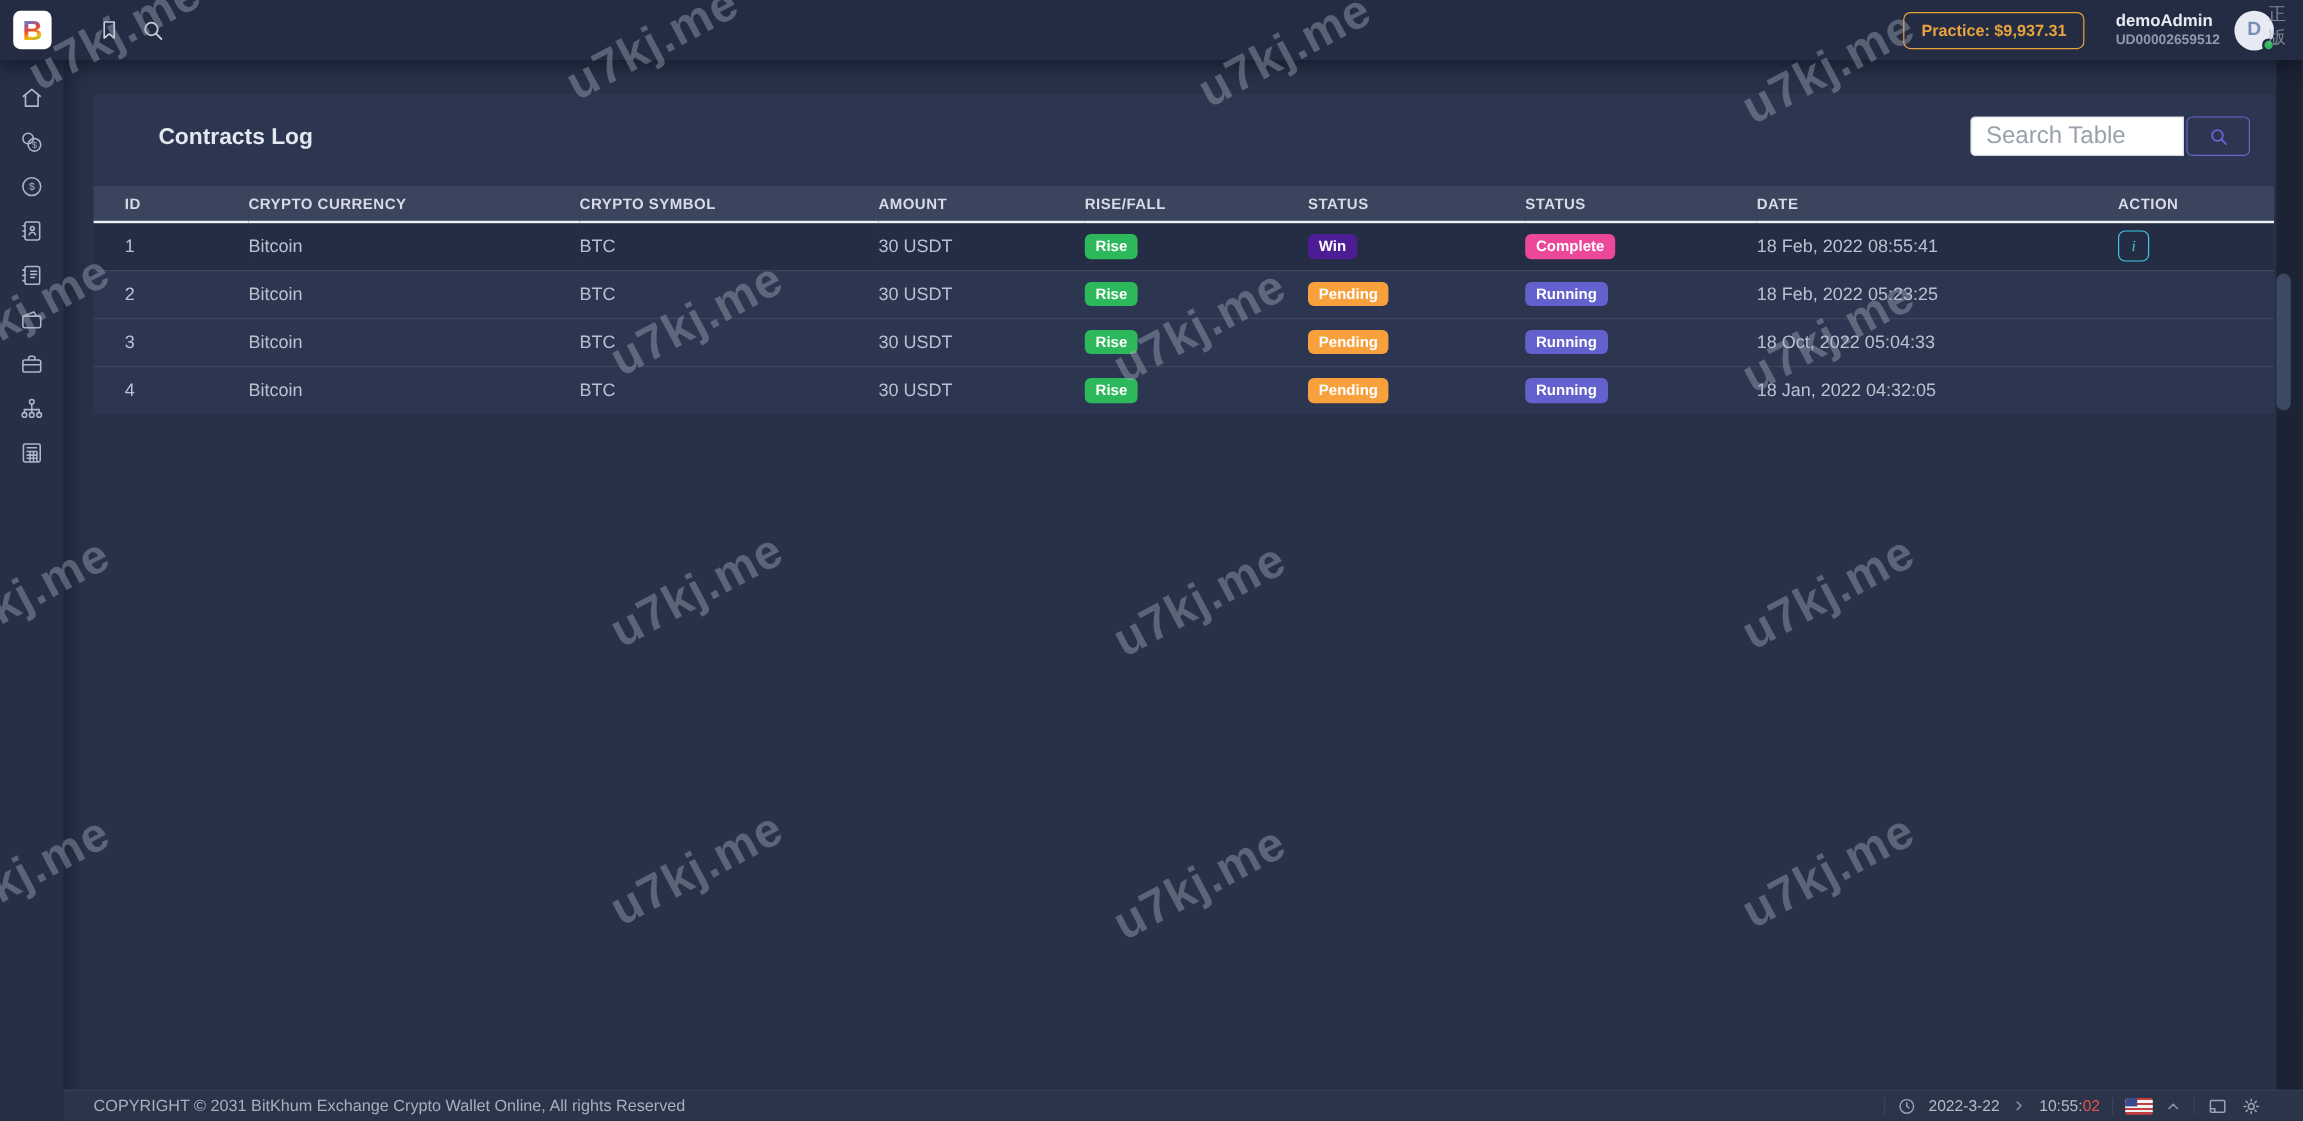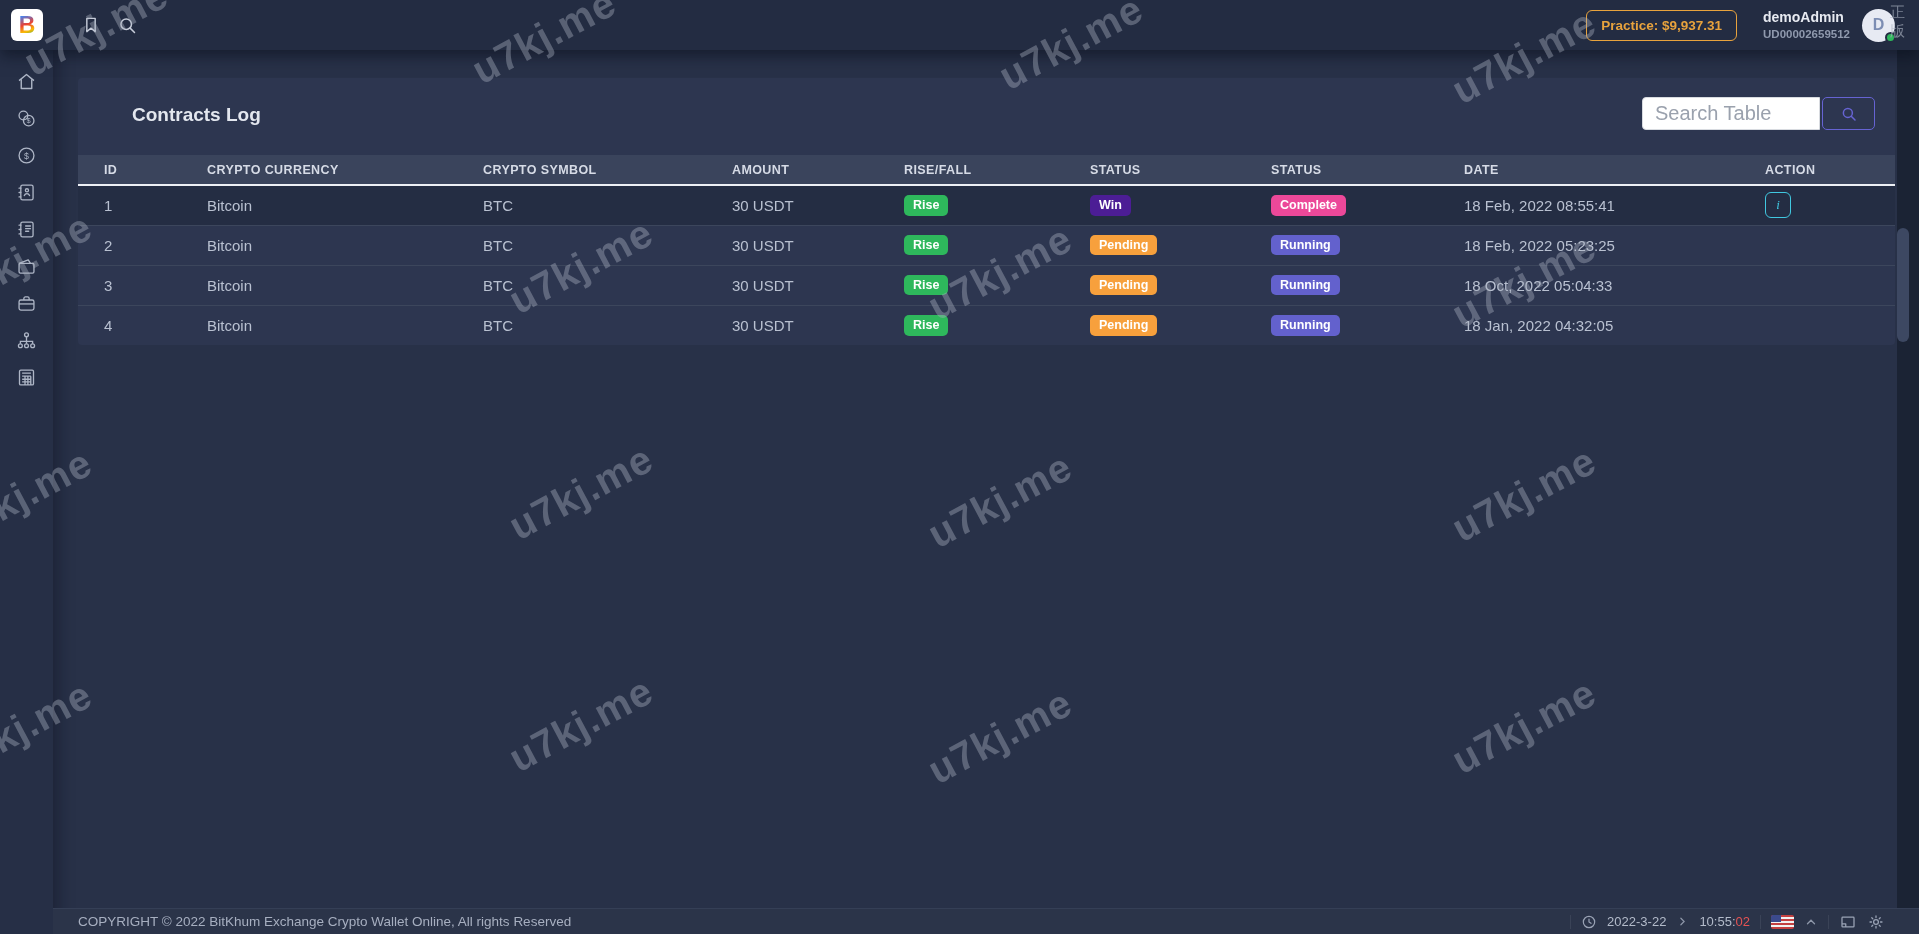--- a/index.html
+++ b/index.html
@@ -318,21 +318,21 @@
   </tr>
 </tbody>
     </table>
   </section>
 </main>
 
 <div class="scroll-track"></div>
 <div class="scroll-thumb"></div>
 
 <footer class="footer">
-  <span class="copyright">COPYRIGHT © 2022 BitKhum Exchange Crypto Wallet Online, All rights Reserved</span>
+  <span class="copyright">COPYRIGHT © 2031 BitKhum Exchange Crypto Wallet Online, All rights Reserved</span>
   <div class="footer-right">
     <span class="f-divider"></span>
     <span>
       <svg width="16" height="16" viewBox="0 0 24 24" fill="none" stroke="currentColor" stroke-width="1.8" stroke-linecap="round">
           <circle cx="12" cy="12" r="8.5"></circle>
           <path d="M12 7.5V12l3 2"></path>
         </svg>
     </span>
     <span class="f-text">2022-3-22</span>
     <span class="chev">

